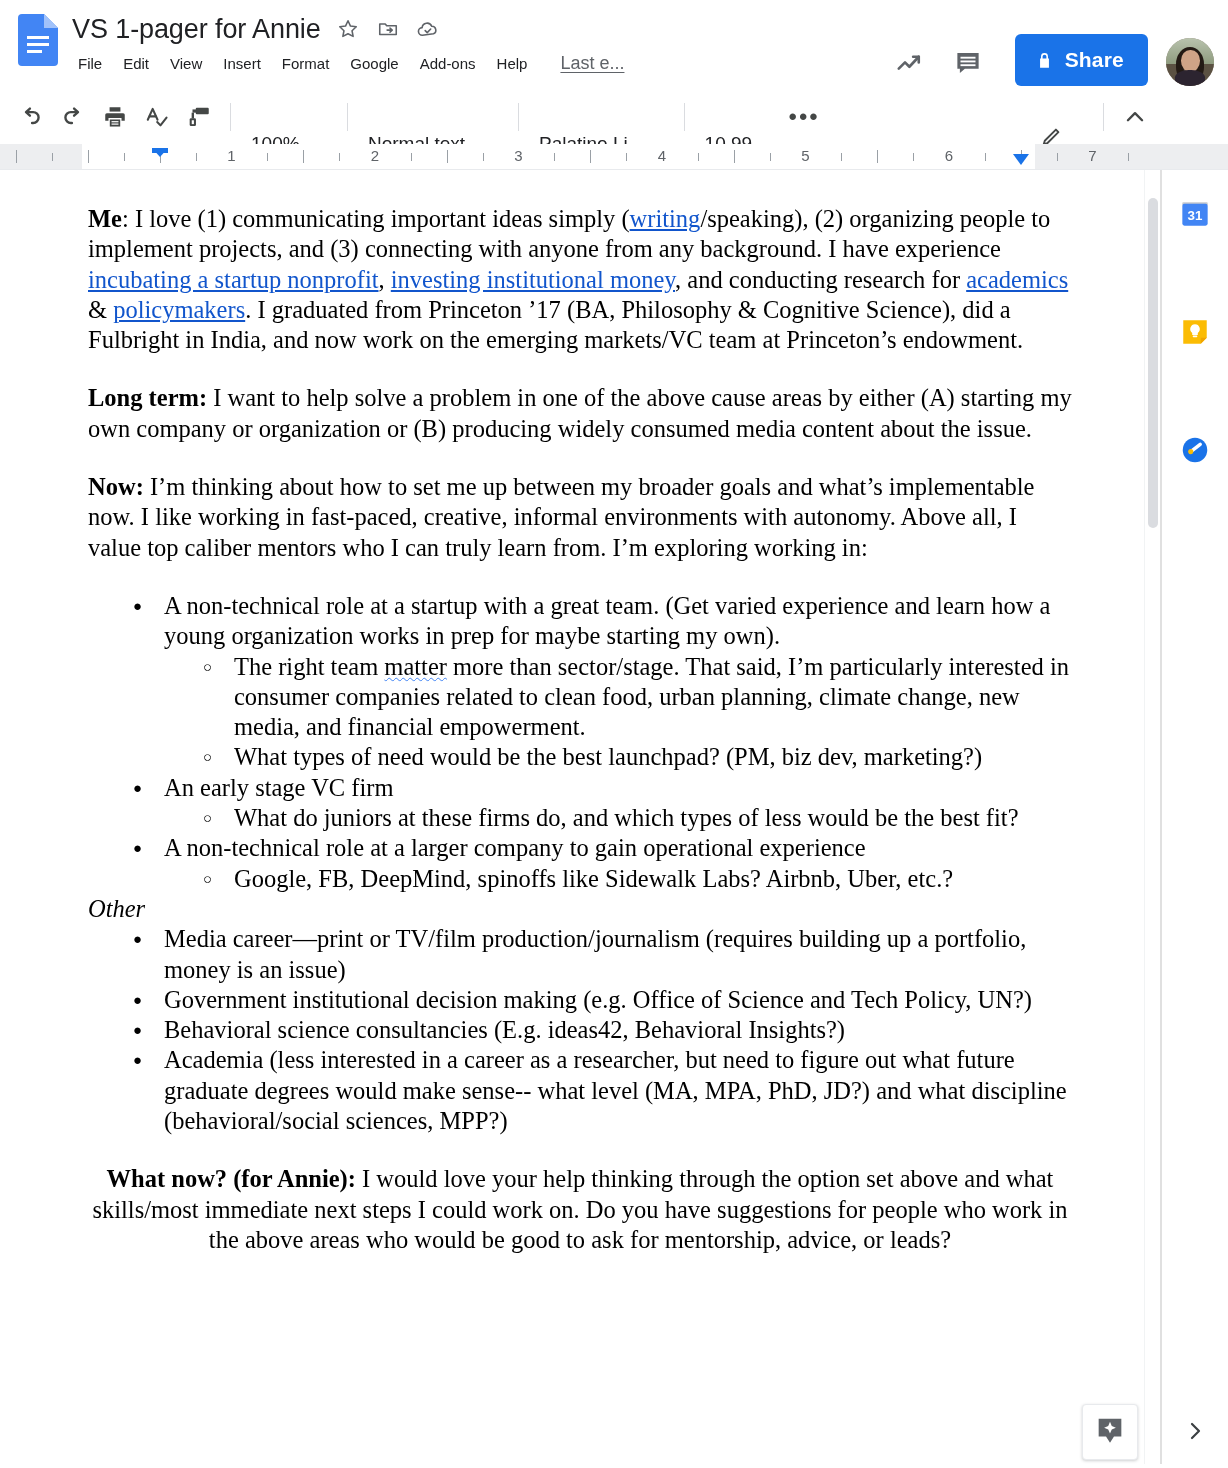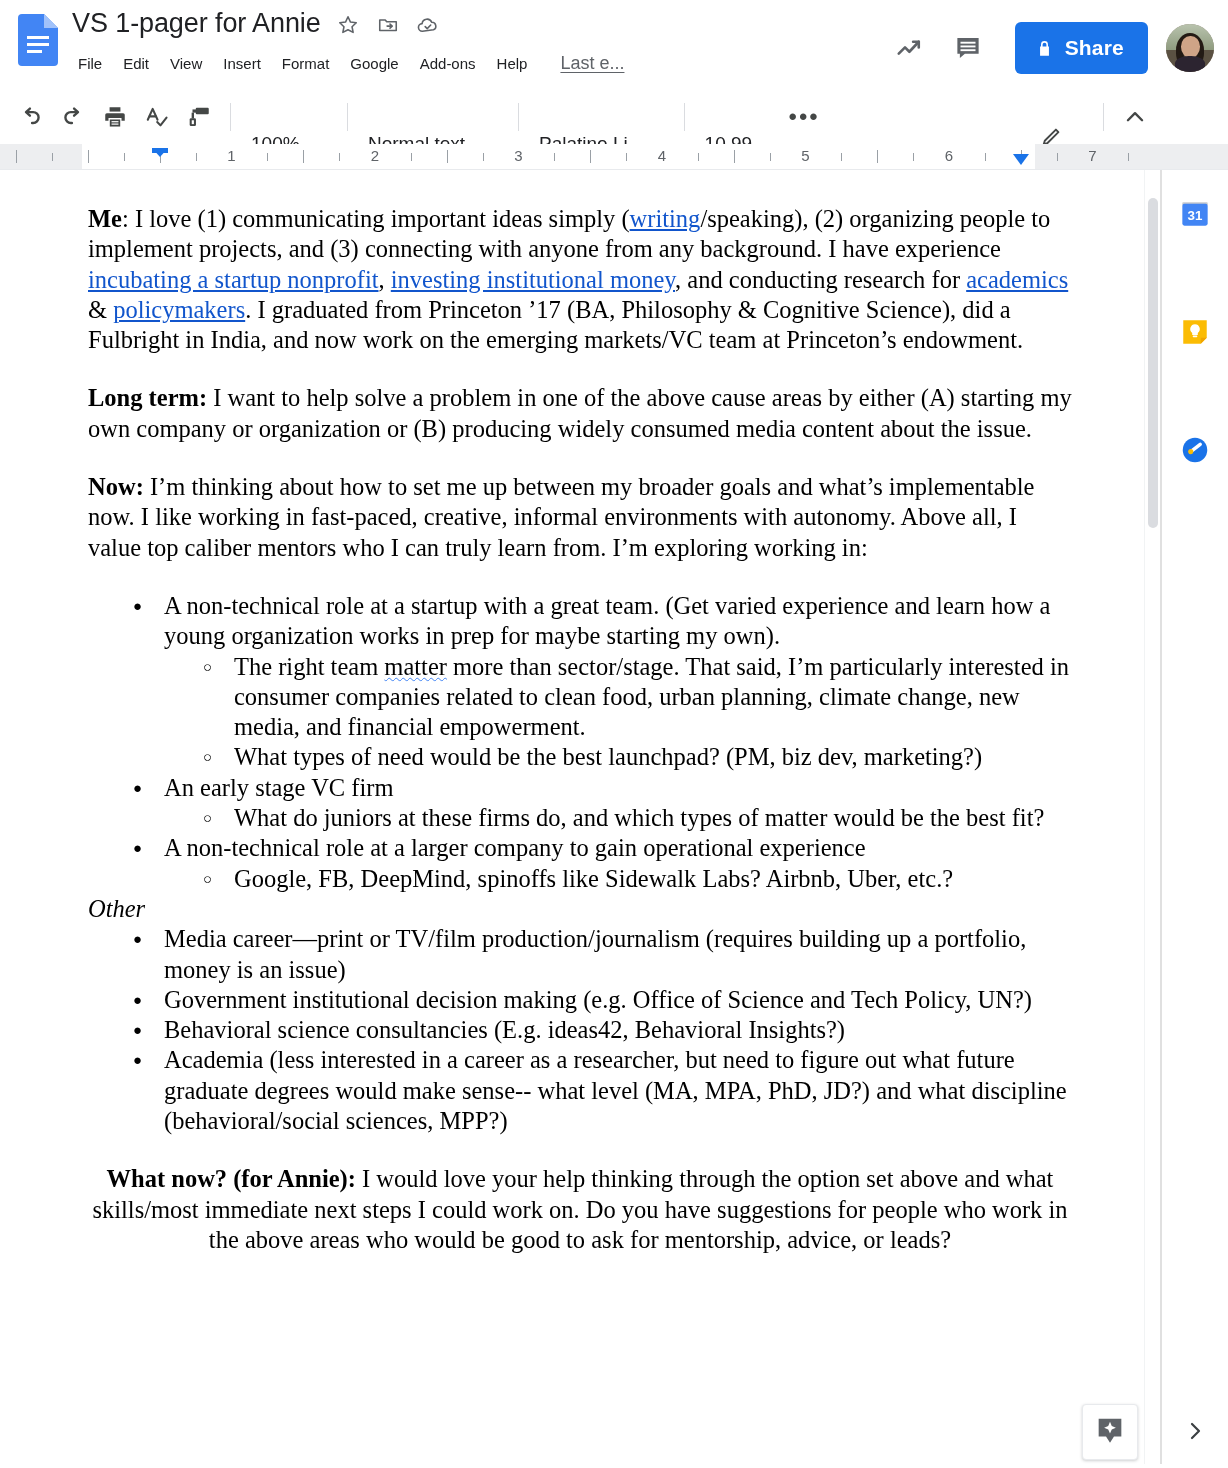--- a/index.html
+++ b/index.html
@@ -25,20 +25,21 @@
   .docs-logo {
     width: 40px; height: 52px;
     margin: 6px 14px 0 8px;
     flex: 0 0 auto;
     position: relative;
   }
   .docs-logo svg { display: block; }
   .header-left { flex: 1 1 auto; min-width: 0; }
   .title-row {
     display: flex;
+    align-items: center;
     height: 42px;
   }
   .doc-title {
     font-size: 27px;
     color: #202124;
     font-weight: 400;
     letter-spacing: -0.1px;
     white-space: nowrap;
     padding-right: 4px;
   }
@@ -68,21 +69,21 @@
   .last-edit {
     font-size: 18px;
     color: #5f6368;
     text-decoration: underline;
     text-underline-offset: 3px;
     margin-left: 22px;
     white-space: nowrap;
   }
   .header-right {
     display: flex;
-    align-items: center;
+    align-items: flex-end;
     height: 76px;
     margin-top: 2px;
     flex: 0 0 auto;
   }
   .hdr-icon-btn {
     width: 46px; height: 46px;
     display: flex;
     align-items: center;
     justify-content: center;
     color: #5f6368;
@@ -639,21 +640,21 @@
           <li>
             <span>A non-technical role at a startup with a great team. (Get varied experience and learn how a young organization works in prep for maybe starting my own).</span>
             <ul class="l2">
               <li><span>The right team </span><span class="spell">matter</span><span> more than sector/stage. That said, I’m particularly interested in consumer companies related to clean food, urban planning, climate change, new media, and financial empowerment.</span></li>
               <li><span>What types of need would be the best launchpad? (PM, biz dev, marketing?)</span></li>
             </ul>
           </li>
           <li>
             <span>An early stage VC firm</span>
             <ul class="l2">
-              <li><span>What do juniors at these firms do, and which types of matter would be the best fit?</span></li>
+              <li><span>What do juniors at these firms do, and which types of less would be the best fit?</span></li>
             </ul>
           </li>
           <li>
             <span>A non-technical role at a larger company to gain operational experience</span>
             <ul class="l2">
               <li><span>Google, FB, DeepMind, spinoffs like Sidewalk Labs? Airbnb, Uber, etc.?</span></li>
             </ul>
           </li>
         </ul>
 

